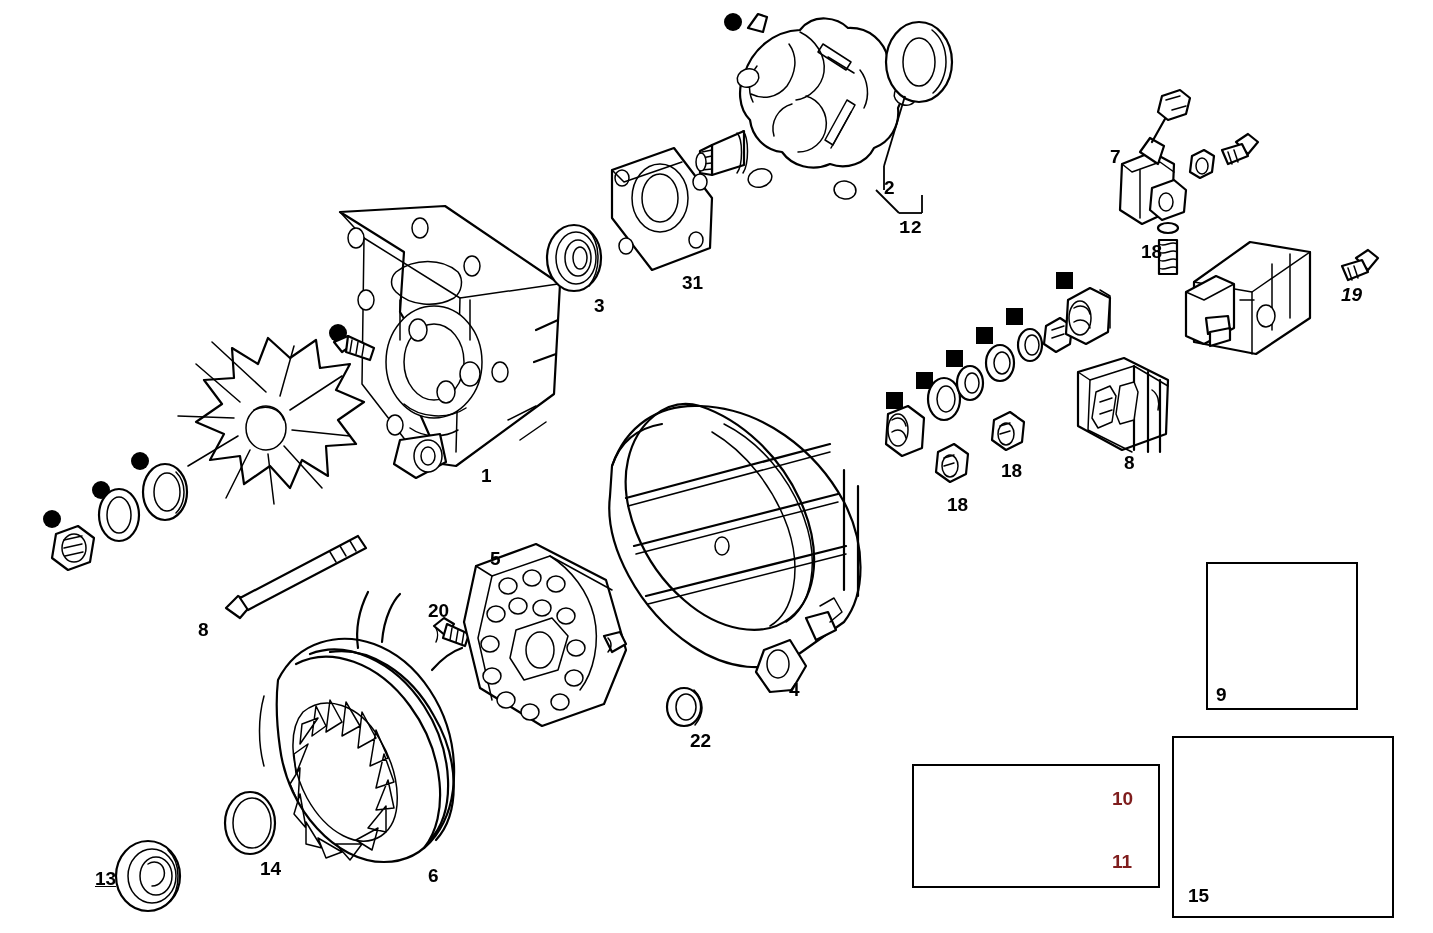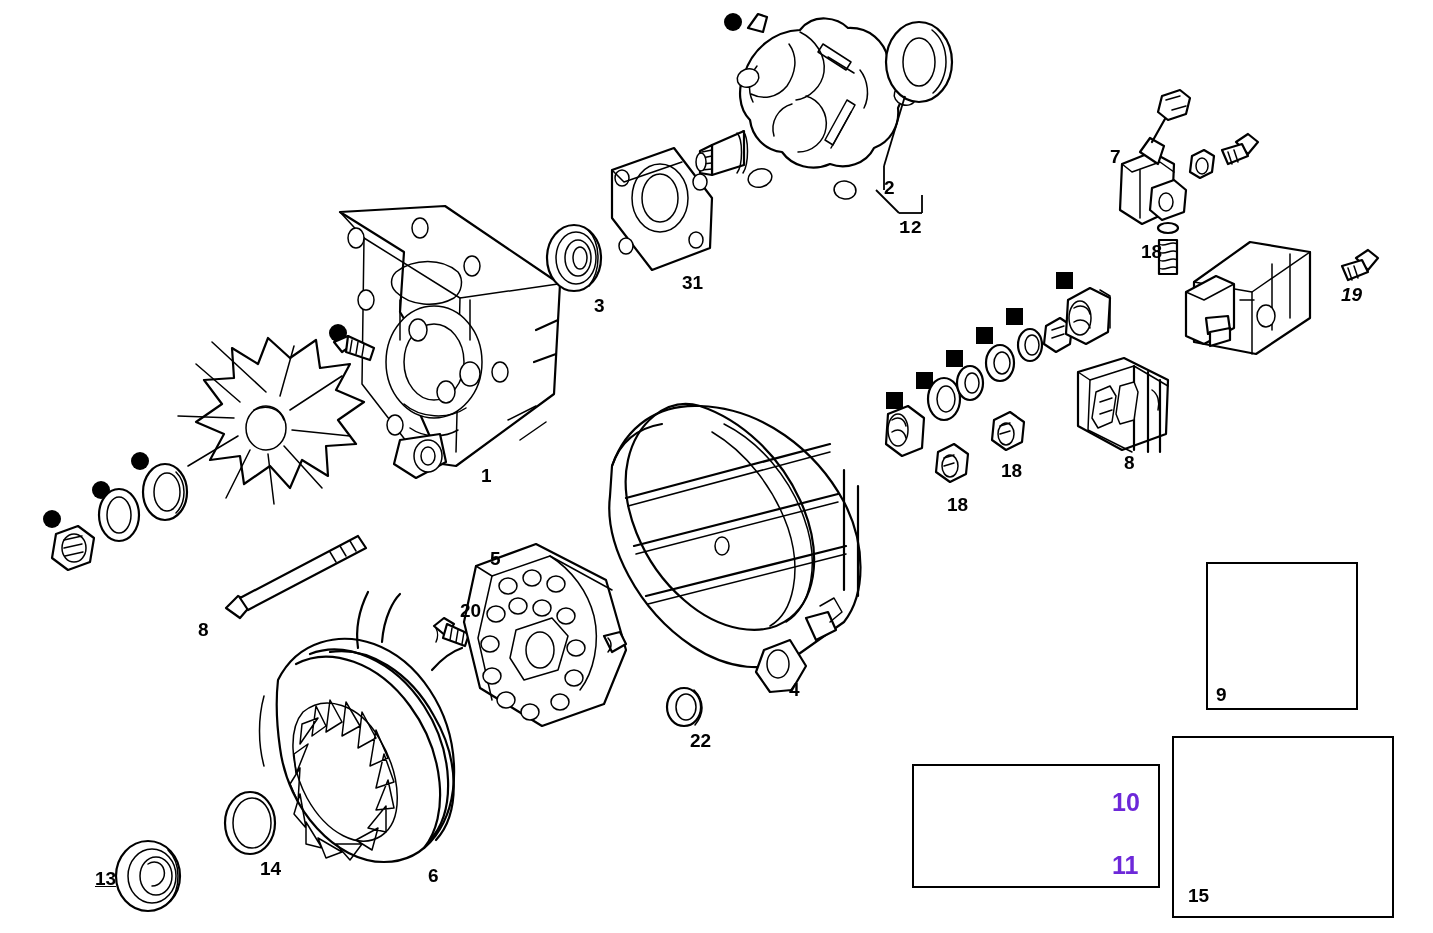--- a/index.html
+++ b/index.html
@@ -27,22 +27,22 @@
     color: #000;
     line-height: 1;
     letter-spacing: 0px;
     white-space: nowrap;
     user-select: none;
   }
   .legend-eq {
     position: absolute;
     font-family: "Liberation Sans", sans-serif;
     font-weight: bold;
-    font-size: 25px;
-    color: #6d28d9;
+    font-size: 19px;
+    color: #7f1d1d;
     white-space: nowrap;
   }
   .boxframe {
     position: absolute;
     border: 2.5px solid #000;
     background: #fff;
   }
 </style>
 </head>
 <body>
@@ -427,20 +427,20 @@
   <div class="lbl" style="left:1216px; top:685px;">9</div>
   <div class="lbl" style="left:899px; top:219px;font-family:Liberation Mono, monospace;">12</div>
   <div class="lbl" style="left:95px;  top:869px;text-decoration:underline;">13</div>
   <div class="lbl" style="left:260px; top:859px;">14</div>
   <div class="lbl" style="left:1188px; top:886px;">15</div>
   <div class="lbl" style="left:1141px; top:242px;">18</div>
   <div class="lbl" style="left:198px; top:620px;">8</div>
   <div class="lbl" style="left:947px; top:495px;">18</div>
   <div class="lbl" style="left:1001px; top:461px;">18</div>
   <div class="lbl" style="left:1341px; top:285px;font-style:italic;">19</div>
-  <div class="lbl" style="left:428px; top:601px;margin-left:32px;">20</div>
+  <div class="lbl" style="left:428px; top:601px;">20</div>
   <div class="lbl" style="left:682px; top:273px;">31</div>
   <div class="lbl" style="left:690px; top:731px;">22</div>
 
   <div class="legend-eq" style="left:1112px; top:788px;">10</div>
   <div class="legend-eq" style="left:1112px; top:851px;">11</div>
 
 </div>
 
 </body></html>

